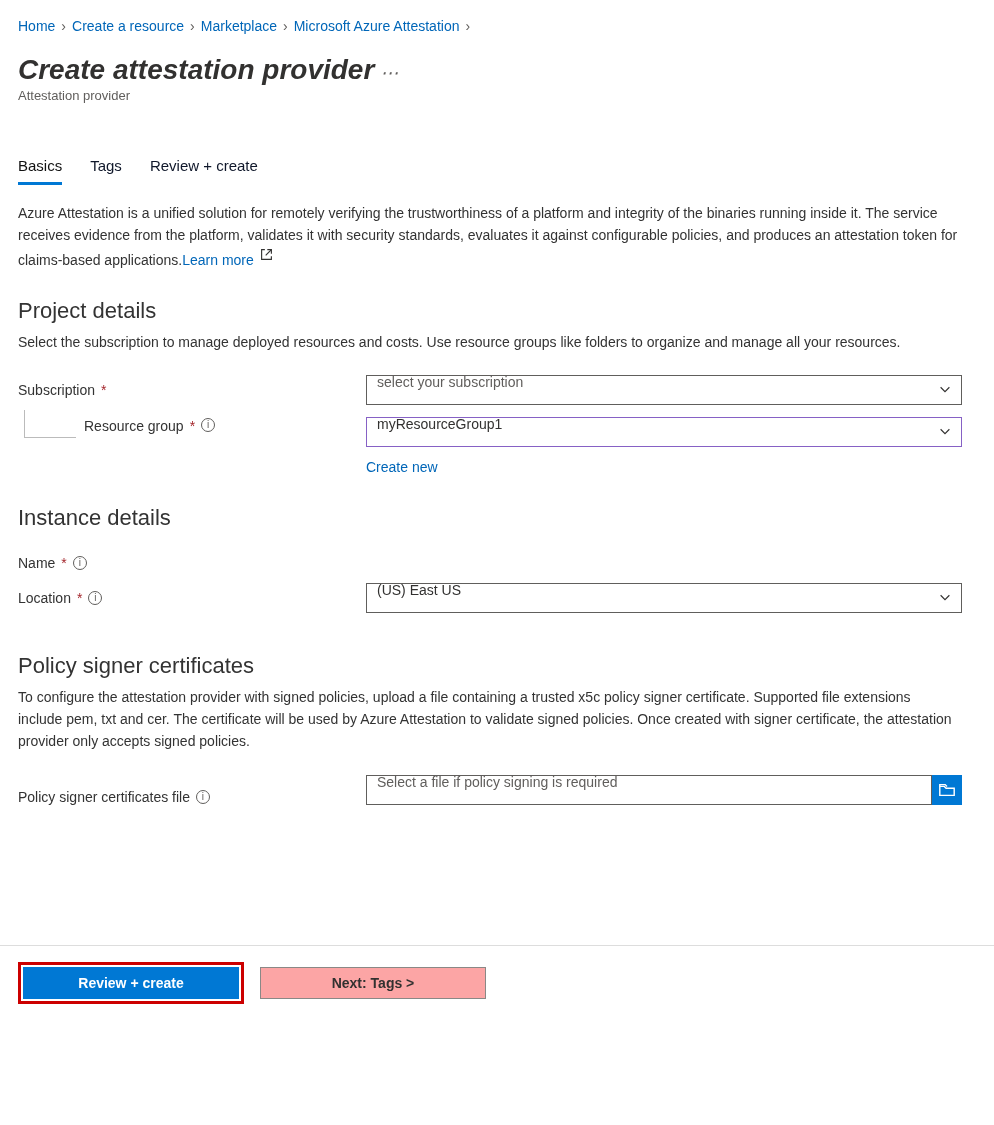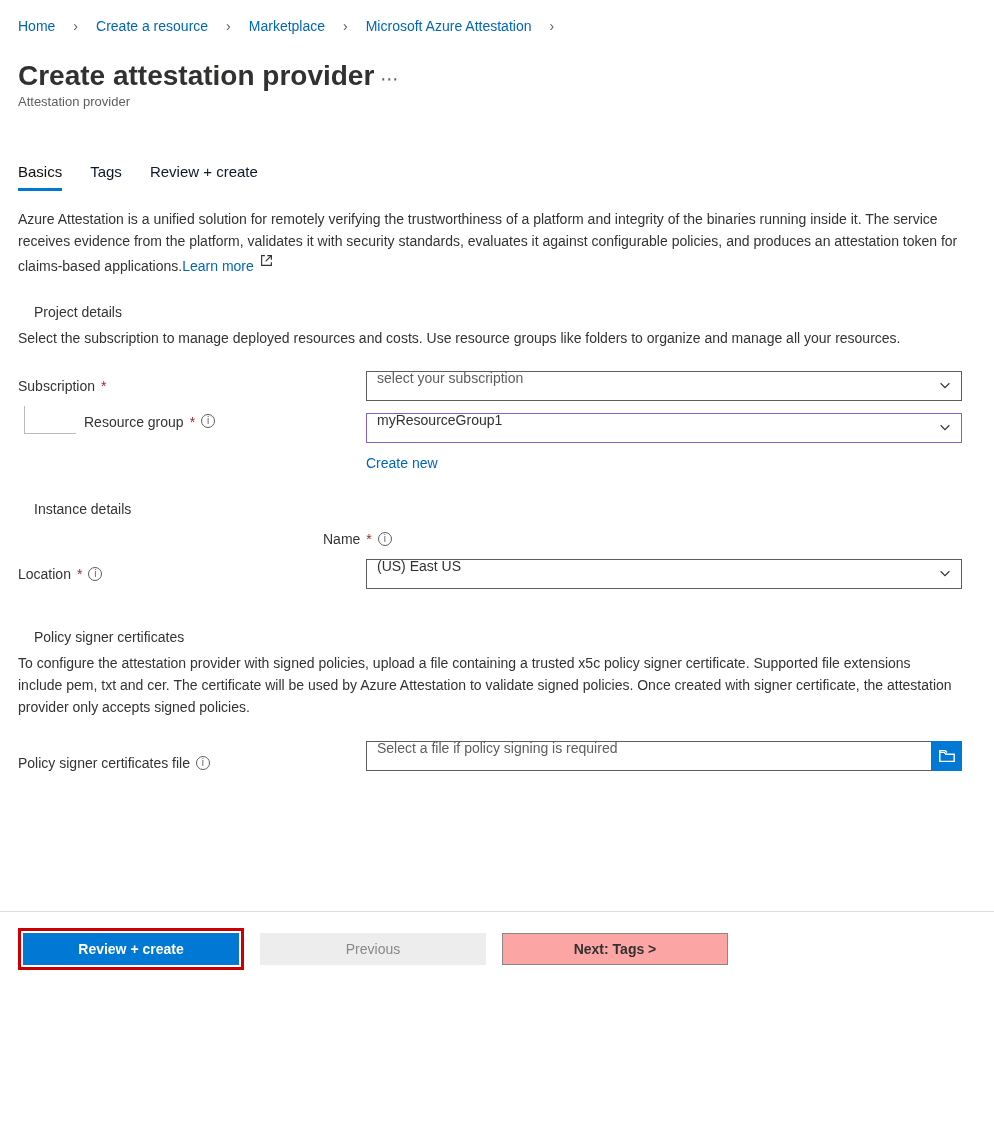--- a/index.html
+++ b/index.html
@@ -6,31 +6,31 @@
   body {
     margin: 0;
     padding: 18px 18px 0 18px;
     font-family: "Segoe UI", Arial, sans-serif;
     font-size: 14px;
     color: #323130;
     background: #fff;
     width: 994px;
   }
   a { color: #0066b8; text-decoration: none; cursor: pointer; }
-  .breadcrumb { display: flex; align-items: center; gap: 18px; margin-bottom: 22px; flex-wrap: wrap; }
+  .breadcrumb { display: flex; align-items: center; gap: 6px; margin-bottom: 16px; flex-wrap: wrap; }
   .breadcrumb .sep { color: #605e5c; }
-  .page-title-row { display: flex; align-items: baseline; gap: 6px; }
+  .page-title-row { display: flex; align-items: baseline; gap: 6px; font-style: italic; }
   h1 { font-size: 28px; font-weight: 600; margin: 4px 0 2px 0; }
   .more-dots { color: #605e5c; font-size: 18px; }
   .subtitle { color: #605e5c; font-size: 13px; margin-bottom: 50px; }
   .tabs { display: flex; gap: 28px; border-bottom: none; margin-bottom: 18px; }
   .tab { padding: 4px 0 8px 0; cursor: pointer; font-size: 15px; color: #0f172a; }
   .tab.active { font-weight: 400; border-bottom: 3px solid #0078d4; color: #111; }
   .intro { margin: 0 0 26px 0; line-height: 1.55; max-width: 940px; color:#333; }
-  .section-title { font-size: 14px; margin: 10px 0 8px 16px; color:#333; }
+  .section-title { font-size: 22px; margin: 10px 0 8px 0; color:#333; }
   .section-desc { margin: 0 0 22px 0; line-height:1.55; max-width:940px; color:#333; }
   .form-row { display:flex; align-items:center; margin-bottom:12px; }
   .form-label-col { width: 348px; display:flex; align-items:center; gap:6px; color:#333; }
   .req { color:#a4262c; }
   .info-icon { width:14px; height:14px; border:1px solid #605e5c; border-radius:50%; display:inline-flex; align-items:center; justify-content:center; font-size:10px; color:#605e5c; line-height:1; }
   .form-input-col { flex:1; max-width:596px; position:relative; }
   .select-box, .text-box, .file-box {
     width:100%; height:30px; border:1px solid #605e5c; padding:4px 30px 20px 10px;
     font-size:14px; background:#fff; display:flex; align-items:center; color:#323130;
   }
@@ -120,21 +120,21 @@
     <div class="select-box purple">myResourceGroup1</div>
     <span class="chev"><svg viewBox="0 0 16 16" fill="none" stroke="#323130" stroke-width="1.3">
           <path d="M3 6l5 5 5-5"></path>
         </svg></span>
   </div>
 </div>
 <div class="create-new"><a>Create new</a></div>
 
 <div class="section-title">Instance details</div>
 
-<div class="form-row" style="margin-top:14px;flex-direction:column;">
+<div class="form-row" style="margin-top:24px;">
   <div class="form-label-col">
     <span>Name</span>
     <span class="req">*</span>
     <span class="info-icon">i</span>
   </div>
 </div>
 
 <div class="form-row" style="margin-bottom:40px;">
   <div class="form-label-col">
     <span>Location</span>
@@ -167,15 +167,14 @@
     </div>
   </div>
 </div>
 
 <div class="spacer"></div>
 
 <div class="footer-line">
   <span class="btn-primary-wrap">
     <button class="btn btn-primary" style="min-width:216px;">Review + create</button>
   </span>
-  <button class="btn btn-disabled" style="min-width:226px;">Previous</button>
   <button class="btn btn-secondary">Next: Tags &gt;</button>
 </div>
 
 </body></html>

